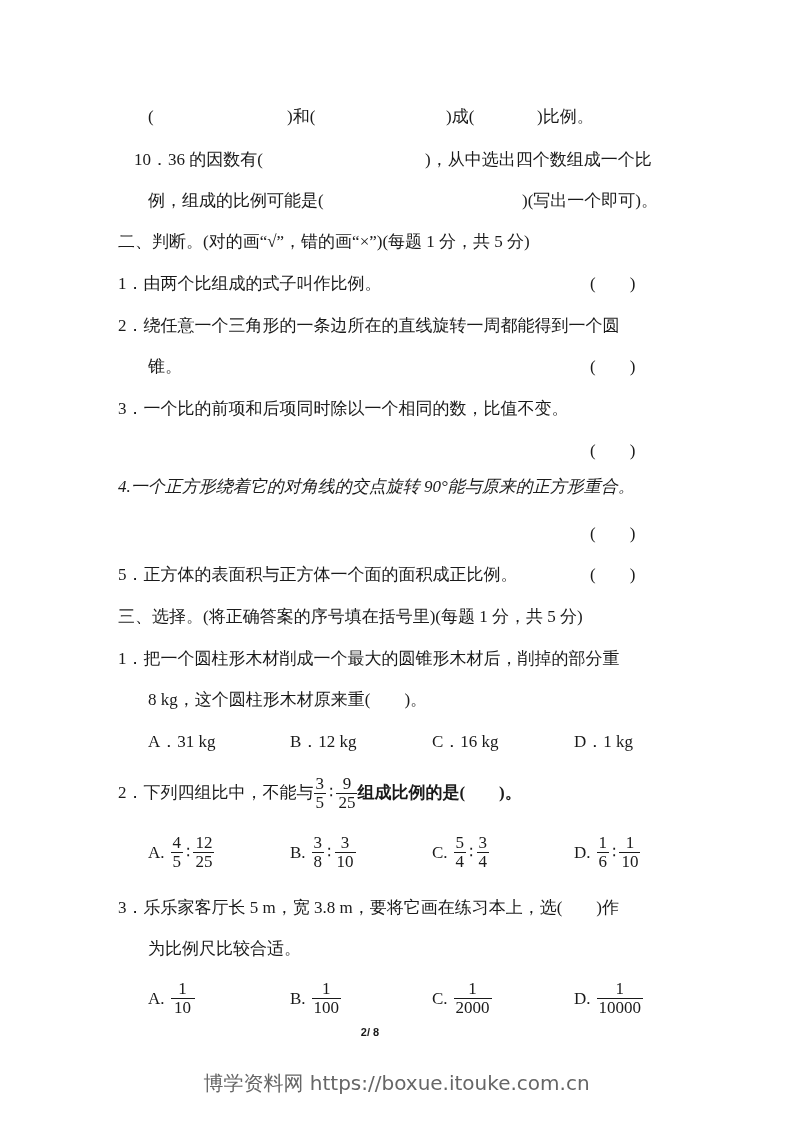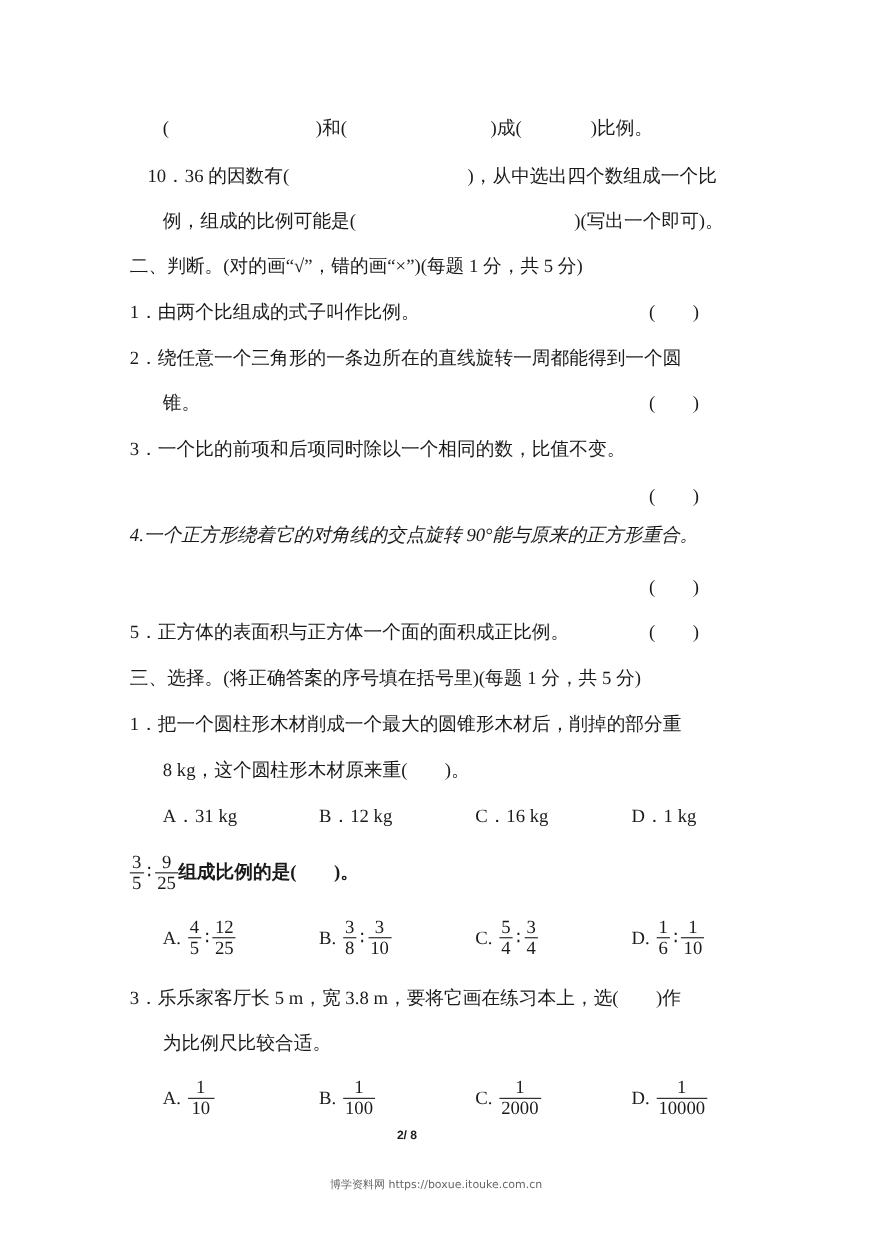--- a/index.html
+++ b/index.html
@@ -7,21 +7,21 @@
          font-family: "Liberation Serif", "DejaVu Serif", serif; color: #1a1a1a; font-size: 17px; }
   .line { position: absolute; white-space: nowrap; line-height: 22px; }
   .paren { position: absolute; }
   .frac { display: inline-block; vertical-align: middle; text-align: center; line-height: 18px; font-size: 17px; }
   .frac .num { display: block; padding: 0 2px; border-bottom: 1px solid #1a1a1a; }
   .frac .den { display: block; padding: 0 2px; }
   .colon { display: inline-block; vertical-align: middle; margin: 0 3px; }
   .opt { position: absolute; white-space: nowrap; }
   .opt .letter { display: inline-block; vertical-align: middle; margin-right: 6px; }
   .pagenum { position: absolute; left: 0; width: 740px; text-align: center; top: 1026px; font-size: 11px; font-weight: bold; font-family: "Liberation Sans", sans-serif; }
-  .footer { position: absolute; left: 0; width: 793px; text-align: center; top: 1070px; font-size: 10px; color: #666666; font-family: "DejaVu Sans", sans-serif; }
+  .footer { position: absolute; left: 0; width: 793px; text-align: center; top: 1070px; font-size: 20px; color: #666666; font-family: "DejaVu Sans", sans-serif; }
 </style>
 </head>
 <body>
 
 <div class="line" style="top:106px;left:0;width:793px;">
   <span class="paren" style="left:148px;">(</span>
   <span class="paren" style="left:287px;">)和(</span>
   <span class="paren" style="left:446px;">)成(</span>
   <span class="paren" style="left:537px;">)比例。</span>
 </div>
@@ -56,21 +56,21 @@
 <div class="line" style="top:606px;left:118px;text-align:right;">三、选择。(将正确答案的序号填在括号里)(每题 1 分，共 5 分)</div>
 
 <div class="line" style="top:648px;left:118px;">1．把一个圆柱形木材削成一个最大的圆锥形木材后，削掉的部分重</div>
 <div class="line" style="top:689px;left:148px;">8 kg，这个圆柱形木材原来重(　　)。</div>
 <div class="line" style="top:731px;left:148px;">A．31 kg</div>
 <div class="line" style="top:731px;left:290px;text-align:right;">B．12 kg</div>
 <div class="line" style="top:731px;left:432px;">C．16 kg</div>
 <div class="line" style="top:731px;left:574px;">D．1 kg</div>
 
 <div class="line" style="top:772px;left:118px;line-height:40px;">
-  <span class="frac"><span class="num">3</span><span class="den">5</span></span><span class="colon">∶</span><span class="frac"><span class="num">9</span><span class="den">25</span></span><span style="vertical-align:middle;font-weight:bold;">组成比例的是(　　)。</span>
+  <span style="vertical-align:middle;">2．下列四组比中，不能与</span><span class="frac"><span class="num">3</span><span class="den">5</span></span><span class="colon">∶</span><span class="frac"><span class="num">9</span><span class="den">25</span></span><span style="vertical-align:middle;font-weight:bold;">组成比例的是(　　)。</span>
 </div>
 
 <div class="opt" style="top:834px;left:148px;">
   <span class="letter">A.</span><span class="frac"><span class="num">4</span><span class="den">5</span></span><span class="colon">∶</span><span class="frac"><span class="num">12</span><span class="den">25</span></span>
 </div>
 <div class="opt" style="top:834px;left:290px;">
   <span class="letter">B.</span><span class="frac"><span class="num">3</span><span class="den">8</span></span><span class="colon">∶</span><span class="frac"><span class="num">3</span><span class="den">10</span></span>
 </div>
 <div class="opt" style="top:834px;left:432px;">
   <span class="letter">C.</span><span class="frac"><span class="num">5</span><span class="den">4</span></span><span class="colon">∶</span><span class="frac"><span class="num">3</span><span class="den">4</span></span>

